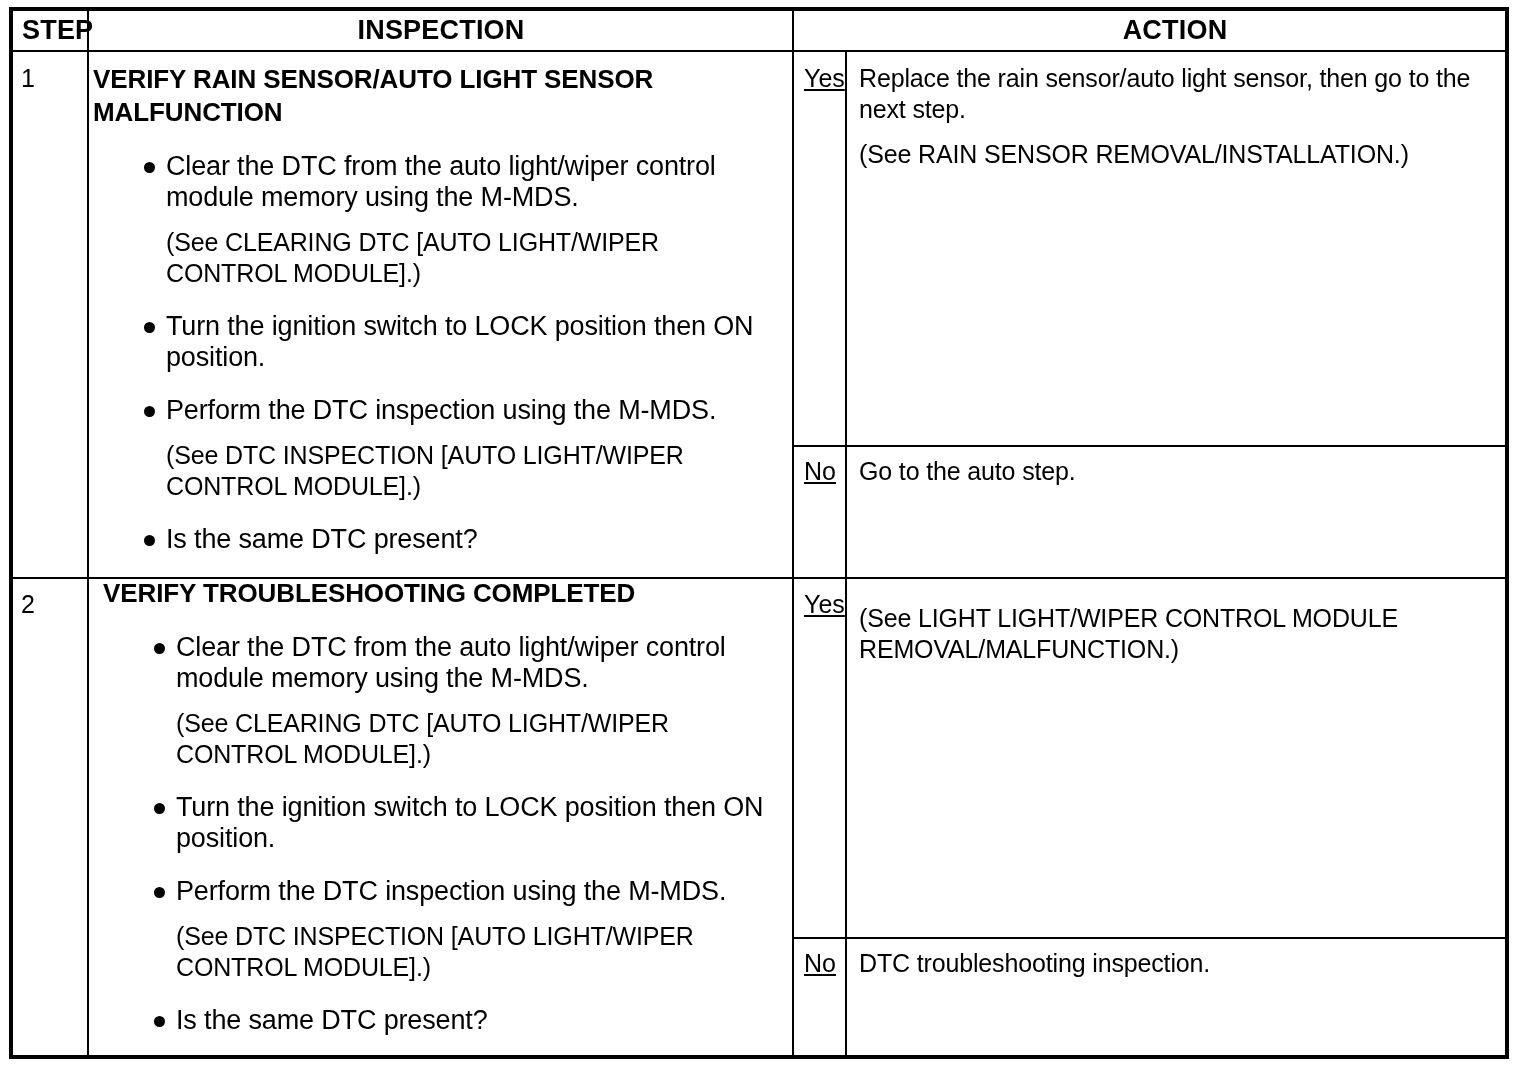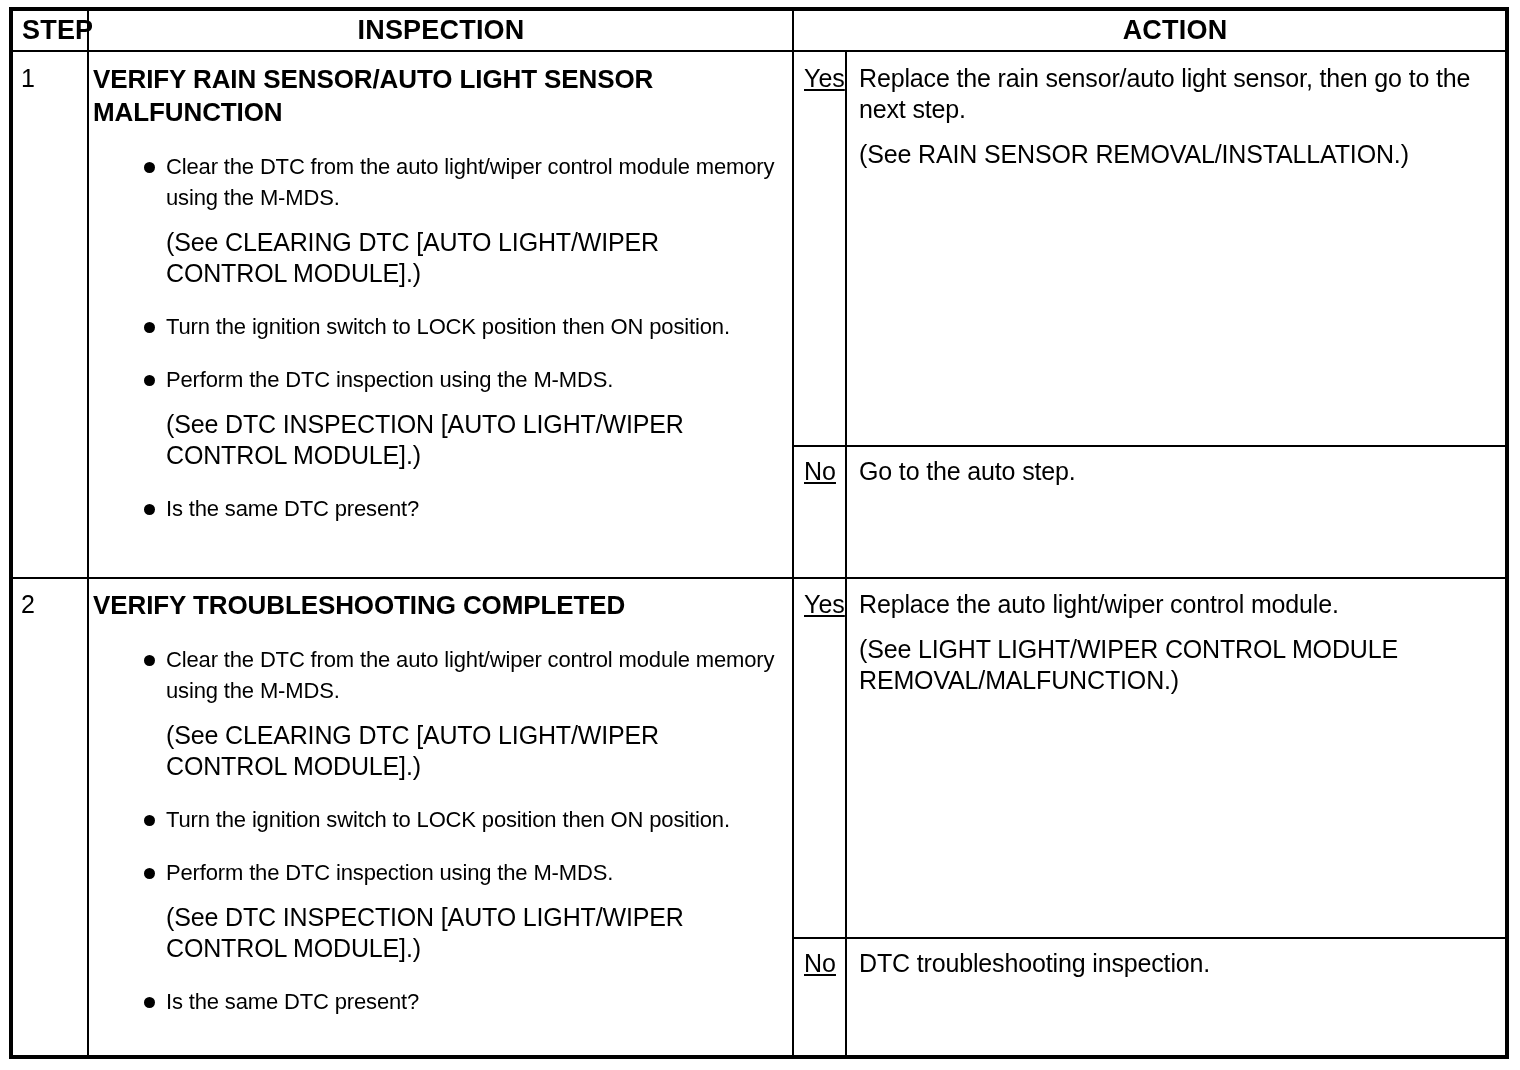--- a/index.html
+++ b/index.html
@@ -110,21 +110,21 @@
     padding: 0;
   }
   .bullet-list {
     margin: 0;
     padding: 0;
     list-style: none;
   }
   .bullet-item {
     position: relative;
     padding-left: 73px;
-    font-size: 22px;
+    font-size: 27px;
     line-height: 31px;
     letter-spacing: -0.15px;
   }
   .bullet-item .dot {
     position: absolute;
     left: 51px;
     top: 11px;
     width: 11px;
     height: 11px;
     border-radius: 50%;
@@ -247,21 +247,21 @@
         <p>(See RAIN SENSOR REMOVAL/INSTALLATION.)</p>
       </div>
 
       <div class="yn" style="top:445px;">No</div>
       <div class="action" style="top:445px;">
         <p>Go to the auto step.</p>
       </div>
 
       <div class="step-num" style="top:578px;">2</div>
 
-      <div class="insp" style="top:578px;">
+      <div class="insp" style="top:566px;margin-left:10px;">
         <div class="insp-title">VERIFY TROUBLESHOOTING COMPLETED</div>
 
         <div class="spacer-md"></div>
 
         <ul class="bullet-list">
           <li class="bullet-item">
             <span class="dot"></span>
             <span>Clear the DTC from the auto light/wiper control module memory using the M-MDS.</span>
           </li>
         </ul>
@@ -303,21 +303,20 @@
         <ul class="bullet-list">
           <li class="bullet-item">
             <span class="dot"></span>
             <span>Is the same DTC present?</span>
           </li>
         </ul>
       </div>
 
       <div class="yn" style="top:578px;">Yes</div>
       <div class="action" style="top:578px;">
-        <p>Replace the auto light/wiper control module.</p>
         <div class="spacer-sm"></div>
         <p>(See LIGHT LIGHT/WIPER CONTROL MODULE</p>
         <p>REMOVAL/MALFUNCTION.)</p>
       </div>
 
       <div class="yn" style="top:937px;">No</div>
       <div class="action" style="top:937px;">
         <p>DTC troubleshooting inspection.</p>
       </div>
 

